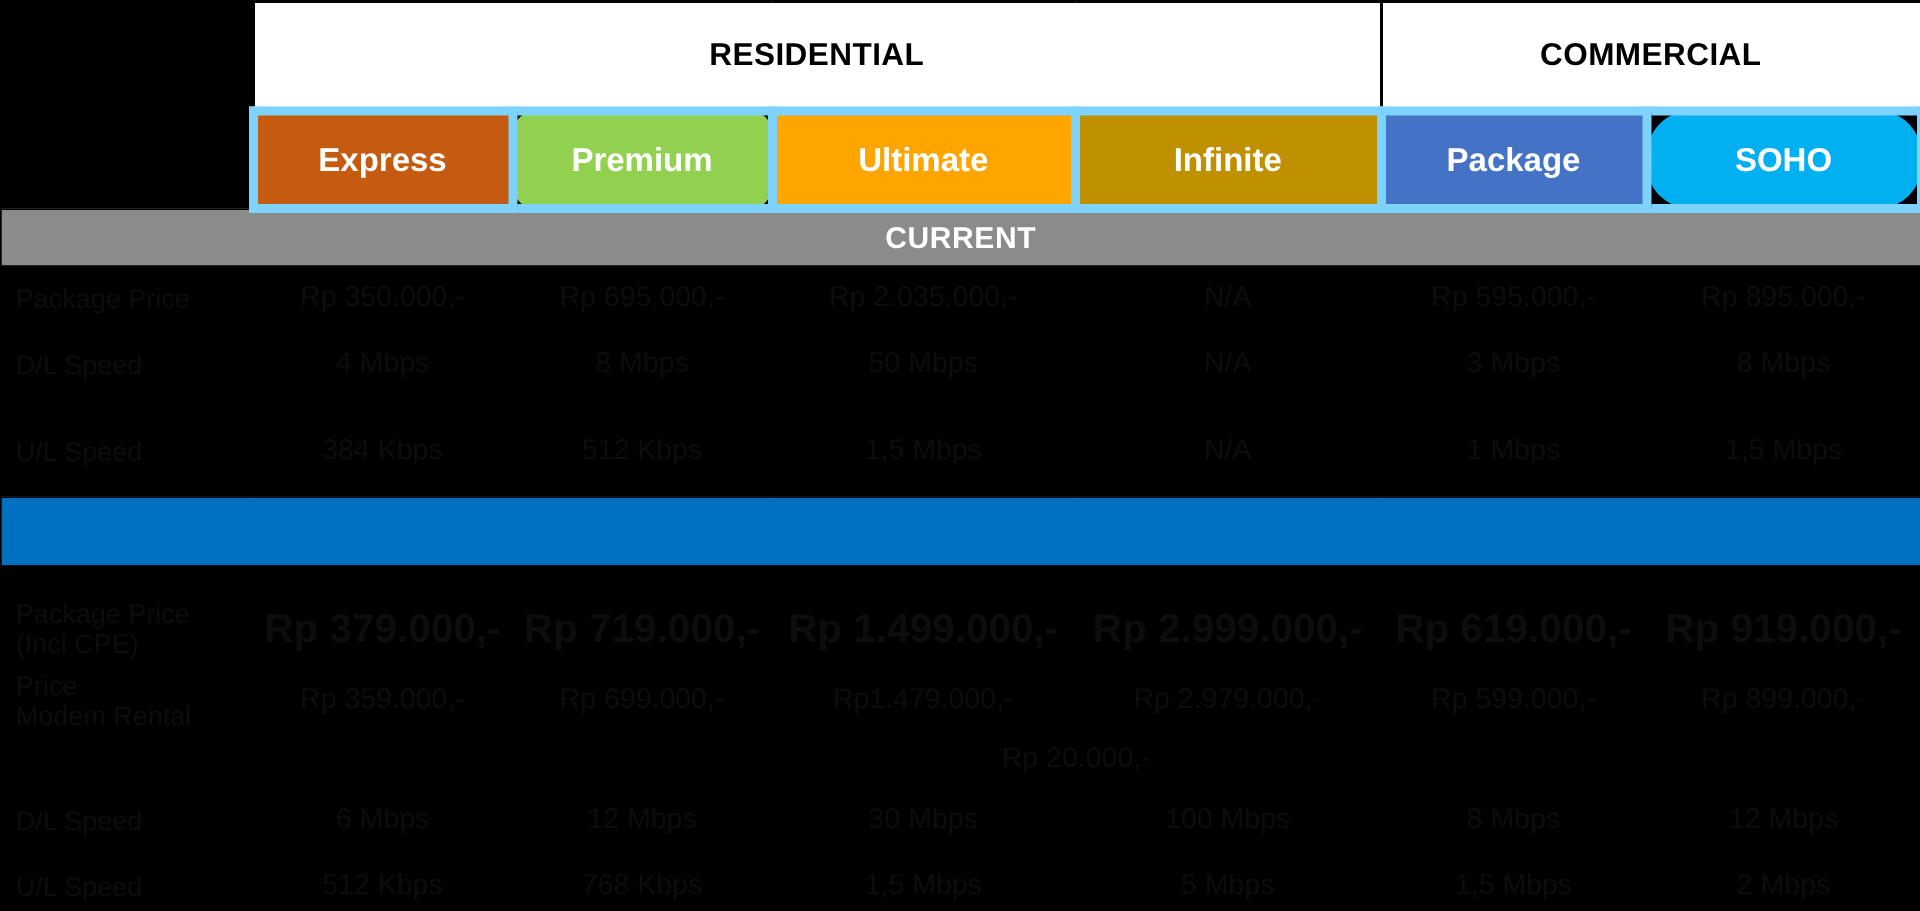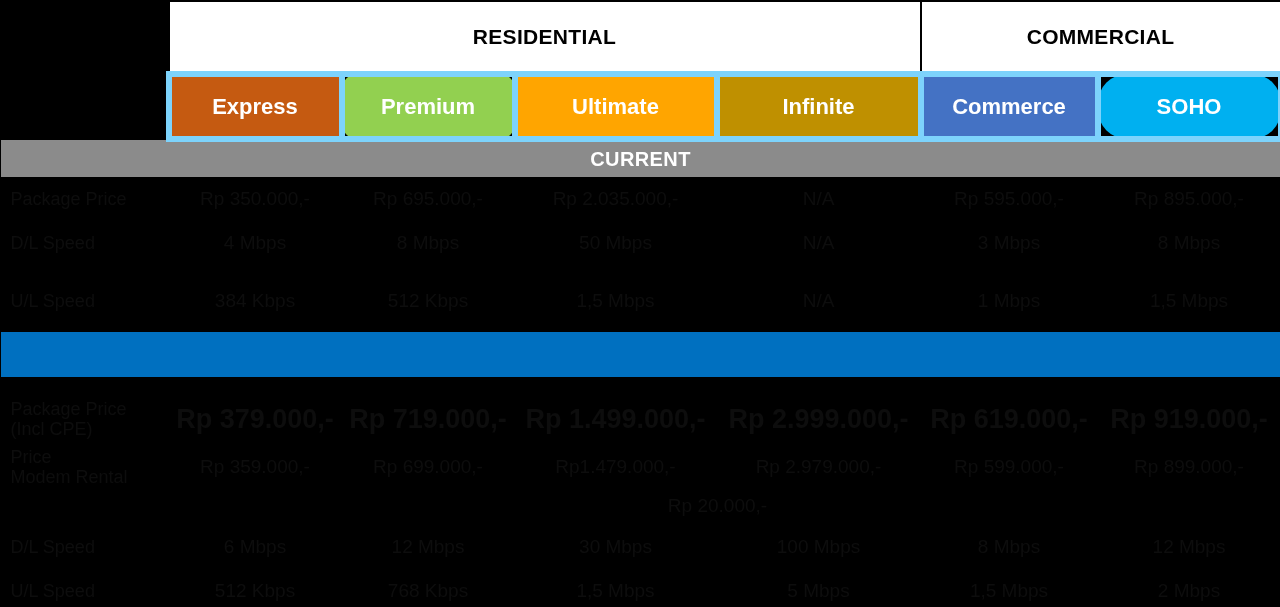--- a/index.html
+++ b/index.html
@@ -116,21 +116,21 @@
       <td class="band" colspan="4">RESIDENTIAL</td>
       <td class="band" colspan="2">COMMERCIAL</td>
     </tr>
 
     <tr class="chip-row">
       <td class="band-spacer"></td>
       <td class="chip" id="chip0" style="background: rgb(197, 90, 17);">Express</td>
       <td class="chip" id="chip1" style="background: rgb(146, 208, 80); border-radius: 15px;">Premium</td>
       <td class="chip" id="chip2" style="background: rgb(255, 165, 0);">Ultimate</td>
       <td class="chip" id="chip3" style="background: rgb(191, 144, 0);">Infinite</td>
-      <td class="chip" id="chip4" style="background: rgb(68, 114, 196);">Commerce</td>
+      <td class="chip" id="chip4" style="background: rgb(68, 114, 196);">Package</td>
       <td class="chip" id="chip5" style="background: rgb(0, 176, 240); border-radius: 29px;">SOHO</td>
     </tr>
 
     <tr class="sec-row">
       <td class="sec-bar grey" colspan="7" style="background: rgb(139, 139, 139);">CURRENT</td>
     </tr>
 
     <tr class="data-row r-h44">
       <td class="rowlabel">Package Price</td>
       <td>Rp 350.000,-</td>

